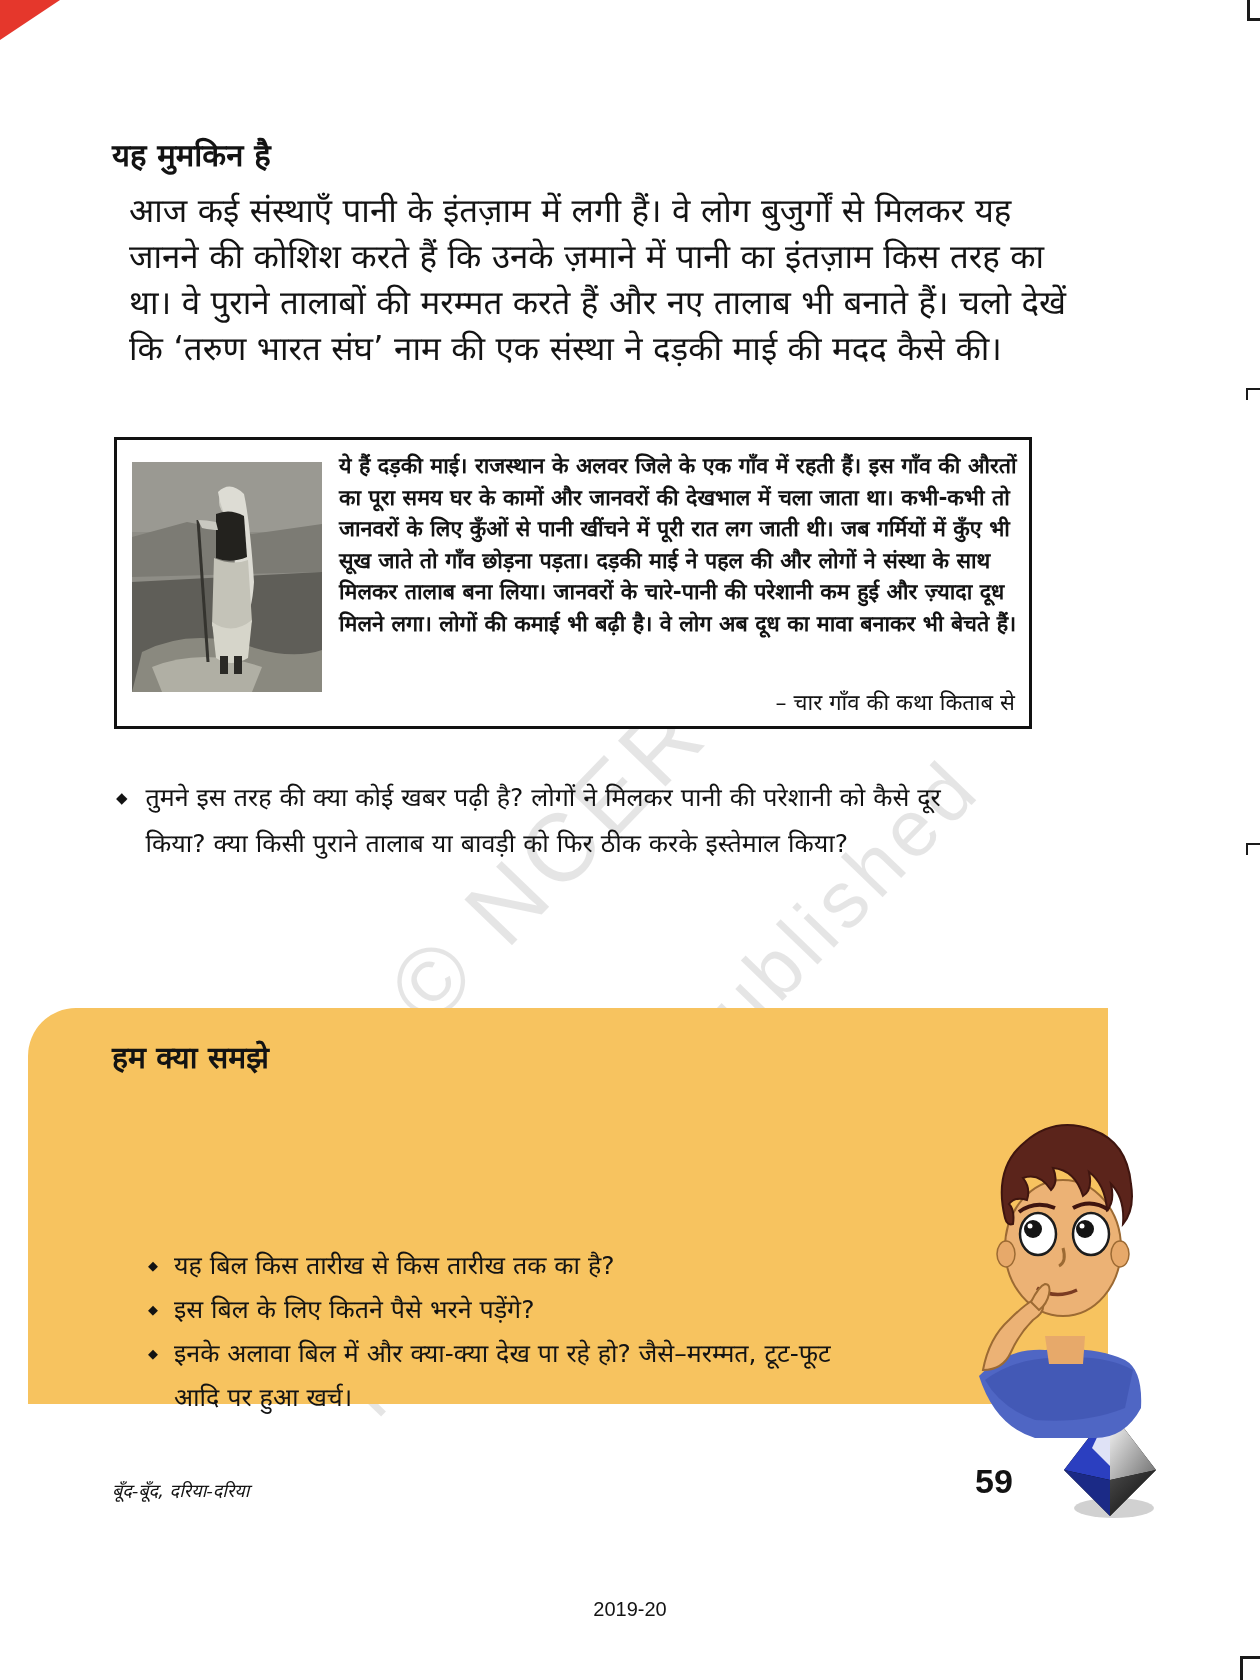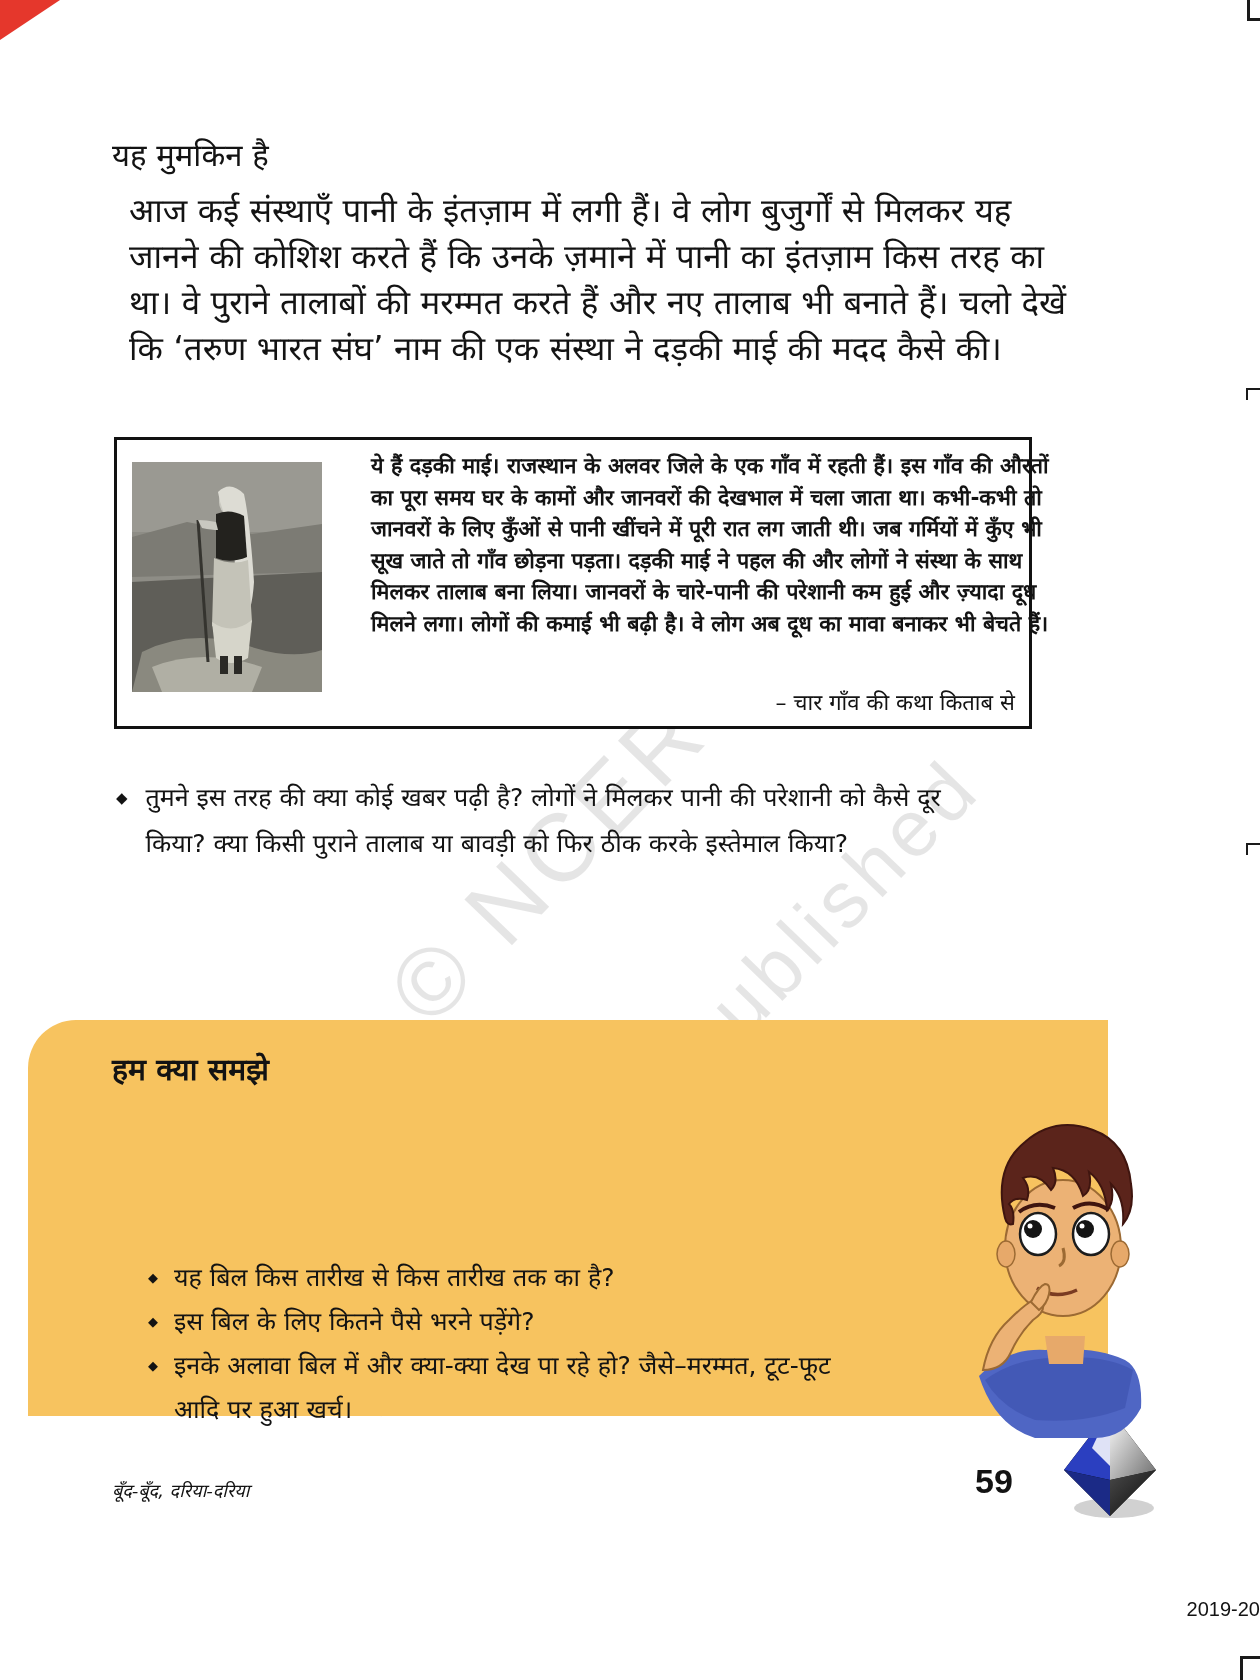--- a/index.html
+++ b/index.html
@@ -10,51 +10,51 @@
         border-top:40px solid #e5372c;border-right:60px solid transparent;z-index:3;}
   
   .mark{position:absolute;background:#1a1a1a;z-index:3;}
   
   .watermark{position:absolute;z-index:1;pointer-events:none;color:rgba(0,0,0,0.10);
         font-family:"Liberation Sans",sans-serif;white-space:nowrap;letter-spacing:6px;}
   .wm1{left:300px;top:700px;width:700px;font-size:96px;transform:rotate(-46deg);}
   .wm2{left:190px;top:960px;width:1100px;font-size:80px;transform:rotate(-46deg);}
   .content{position:relative;z-index:2;}
   
-  .intro-heading{position:absolute;left:112px;top:133px;font-size:31px;font-weight:normal;}
+  .intro-heading{position:absolute;left:112px;top:133px;font-size:31px;font-weight:bold;}
   .intro-para{position:absolute;left:112px;top:188px;width:940px;font-size:33px;line-height:46px;margin-left:17px;}
   
   .story-box{position:absolute;left:114px;top:437px;width:918px;height:292px;
         border:3px solid #111;background:#fff;box-sizing:border-box;}
   .story-photo{position:absolute;left:15px;top:22px;width:190px;height:230px;overflow:hidden;}
   .story-text{position:absolute;left:222px;top:10px;width:678px;font-size:21.5px;line-height:31.5px;
-        font-weight:bold;margin-left:32px;}
+        font-weight:bold;}
   .story-attrib{position:absolute;right:14px;bottom:10px;font-size:22px;}
   
   .q-row{position:absolute;left:116px;top:775px;width:900px;display:flex;}
   .q-bullet{font-size:15px;line-height:46px;margin-right:18px;}
   .q-text{font-size:25px;line-height:46px;width:830px;}
   
   .activity-box{position:absolute;left:28px;top:1008px;width:1080px;height:396px;
-        background:#F7C35F;border-radius:48px 0 48px 0;margin-top:12px;}
+        background:#F7C35F;border-radius:48px 0 48px 0;}
   .act-heading{position:absolute;left:84px;top:28px;font-size:30px;font-weight:bold;}
   .act-para1{position:absolute;left:82px;top:86px;width:950px;font-size:25px;line-height:44px;}
   .act-para2{position:absolute;left:82px;top:186px;width:900px;font-size:25px;line-height:44px;}
   .act-bullets{position:absolute;left:120px;top:236px;width:700px;}
   .act-bullet-row{display:flex;}
   .act-bullet-glyph{font-size:13px;line-height:44px;margin-right:16px;}
   .act-bullet-text{font-size:25px;line-height:44px;width:660px;}
   
   .boy{position:absolute;left:975px;top:1108px;width:172px;height:330px;z-index:4;}
   
   .footer-title{position:absolute;left:112px;top:1478px;font-size:18px;font-style:italic;}
   .footer-page{position:absolute;left:975px;top:1462px;font-size:34px;font-weight:bold;
         font-family:"Liberation Sans",sans-serif;}
   .footer-logo{position:absolute;left:1052px;top:1408px;width:116px;height:112px;}
-  .footer-year{position:absolute;left:0;top:1598px;width:1260px;text-align:right;
+  .footer-year{position:absolute;left:0;top:1598px;width:1260px;text-align:center;
         font-size:20px;font-family:"Liberation Sans",sans-serif;}
 </style>
 </head>
 <body>
 
 <div class="page">
 
   <div class="corner-tab"></div>
   <div class="mark" style="left:1247px;top:0;width:3px;height:20px;"></div>
   <div class="mark" style="left:1247px;top:18px;width:13px;height:3px;"></div>

